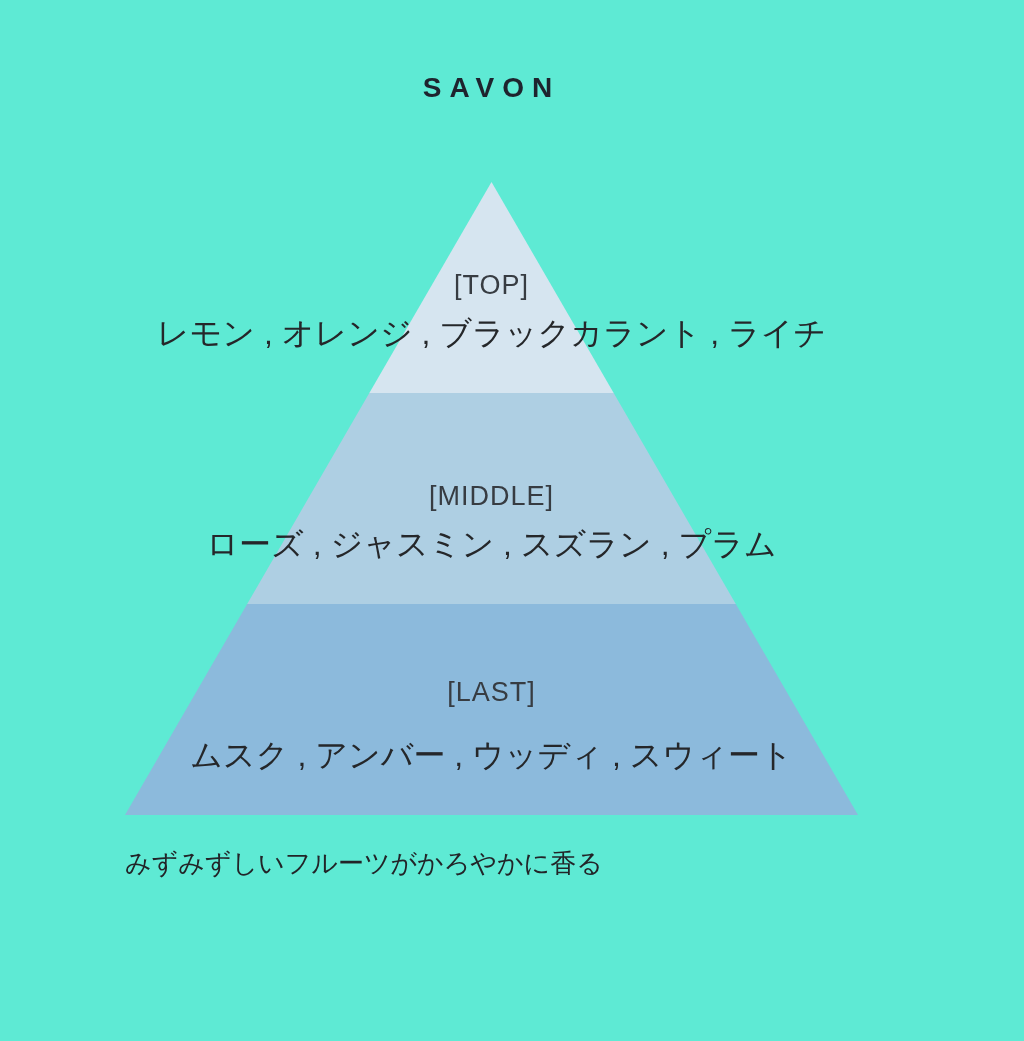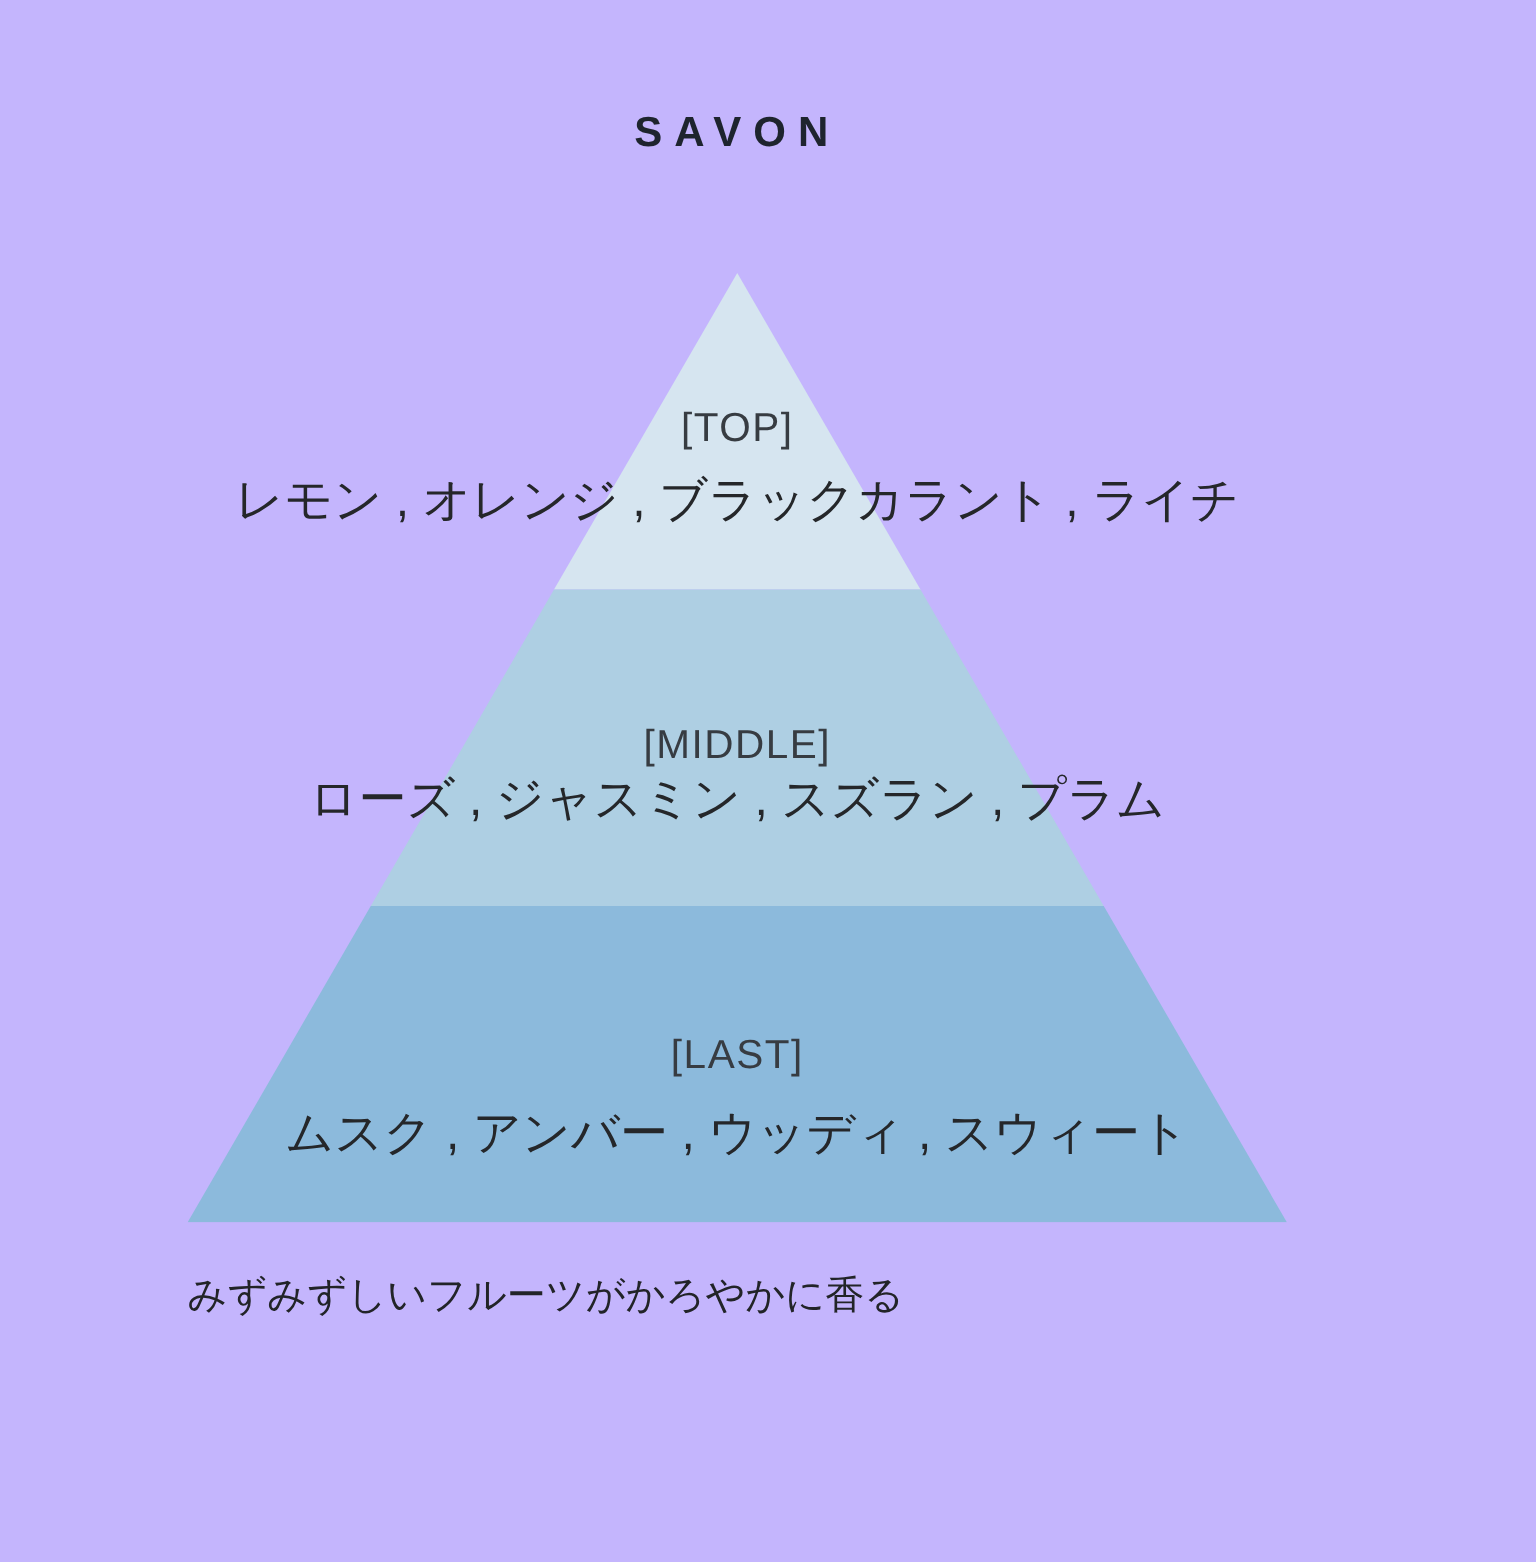--- a/index.html
+++ b/index.html
@@ -5,21 +5,21 @@
   html, body {
     margin: 0;
     padding: 0;
     background: #ffffff;
     font-family: "Liberation Sans", "DejaVu Sans", sans-serif;
   }
   .canvas {
     position: relative;
     width: 1024px;
     height: 1041px;
-    background: #c4b5fd;
+    background: #5eead4;
     overflow: hidden;
   }
   
   .title {
     position: absolute;
     top: 73px;
     left: 125px;
     width: 733px;
     margin: 0;
     text-align: center;
@@ -67,22 +67,22 @@
   }
   .tier-notes {
     font-size: 32px;
     line-height: 34px;
     font-weight: 400;
     color: #25272a;
   }
   .l0 { top: 88px; }
   .n0 { top: 134px; }
   .l1 { top: 299px; }
-  .n1 { top: 333px; }
-  .l2 { top: 506px; }
+  .n1 { top: 345px; }
+  .l2 { top: 495px; }
   .n2 { top: 556px; }
   
   .description {
     position: absolute;
     top: 845px;
     left: 125px;
     width: 733px;
     text-align: left;
     font-size: 26px;
     line-height: 36px;

